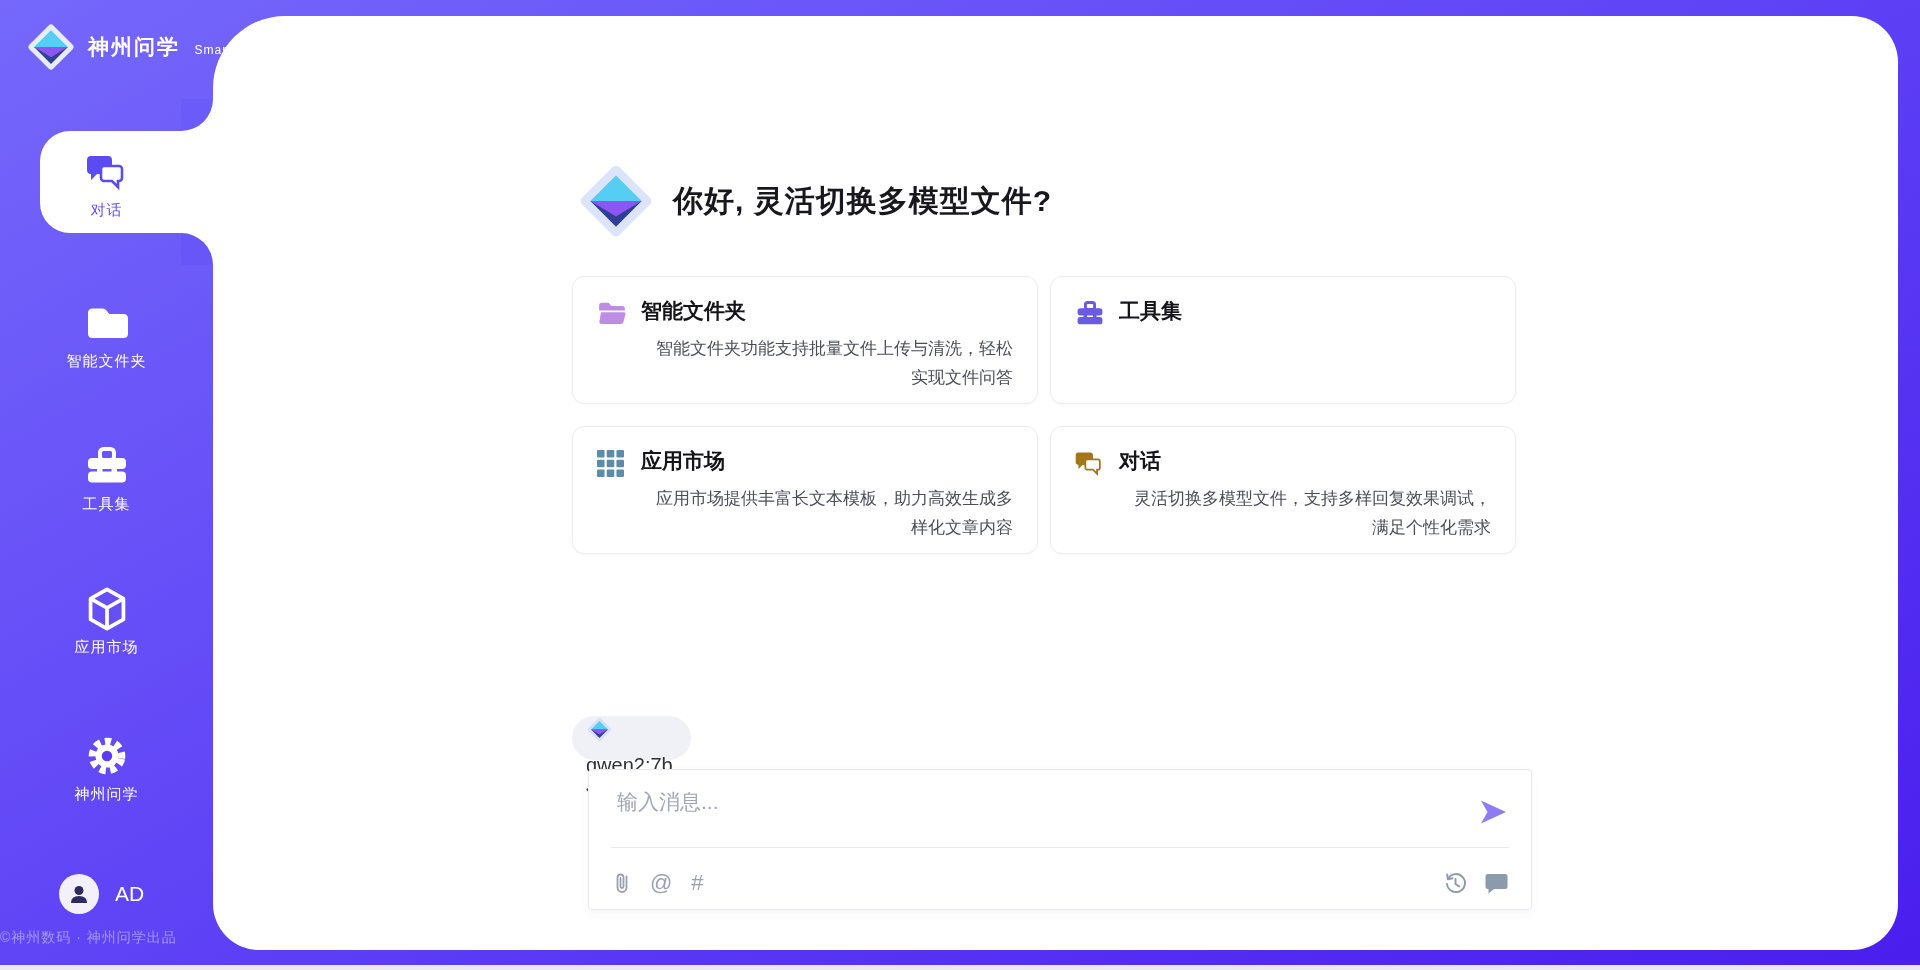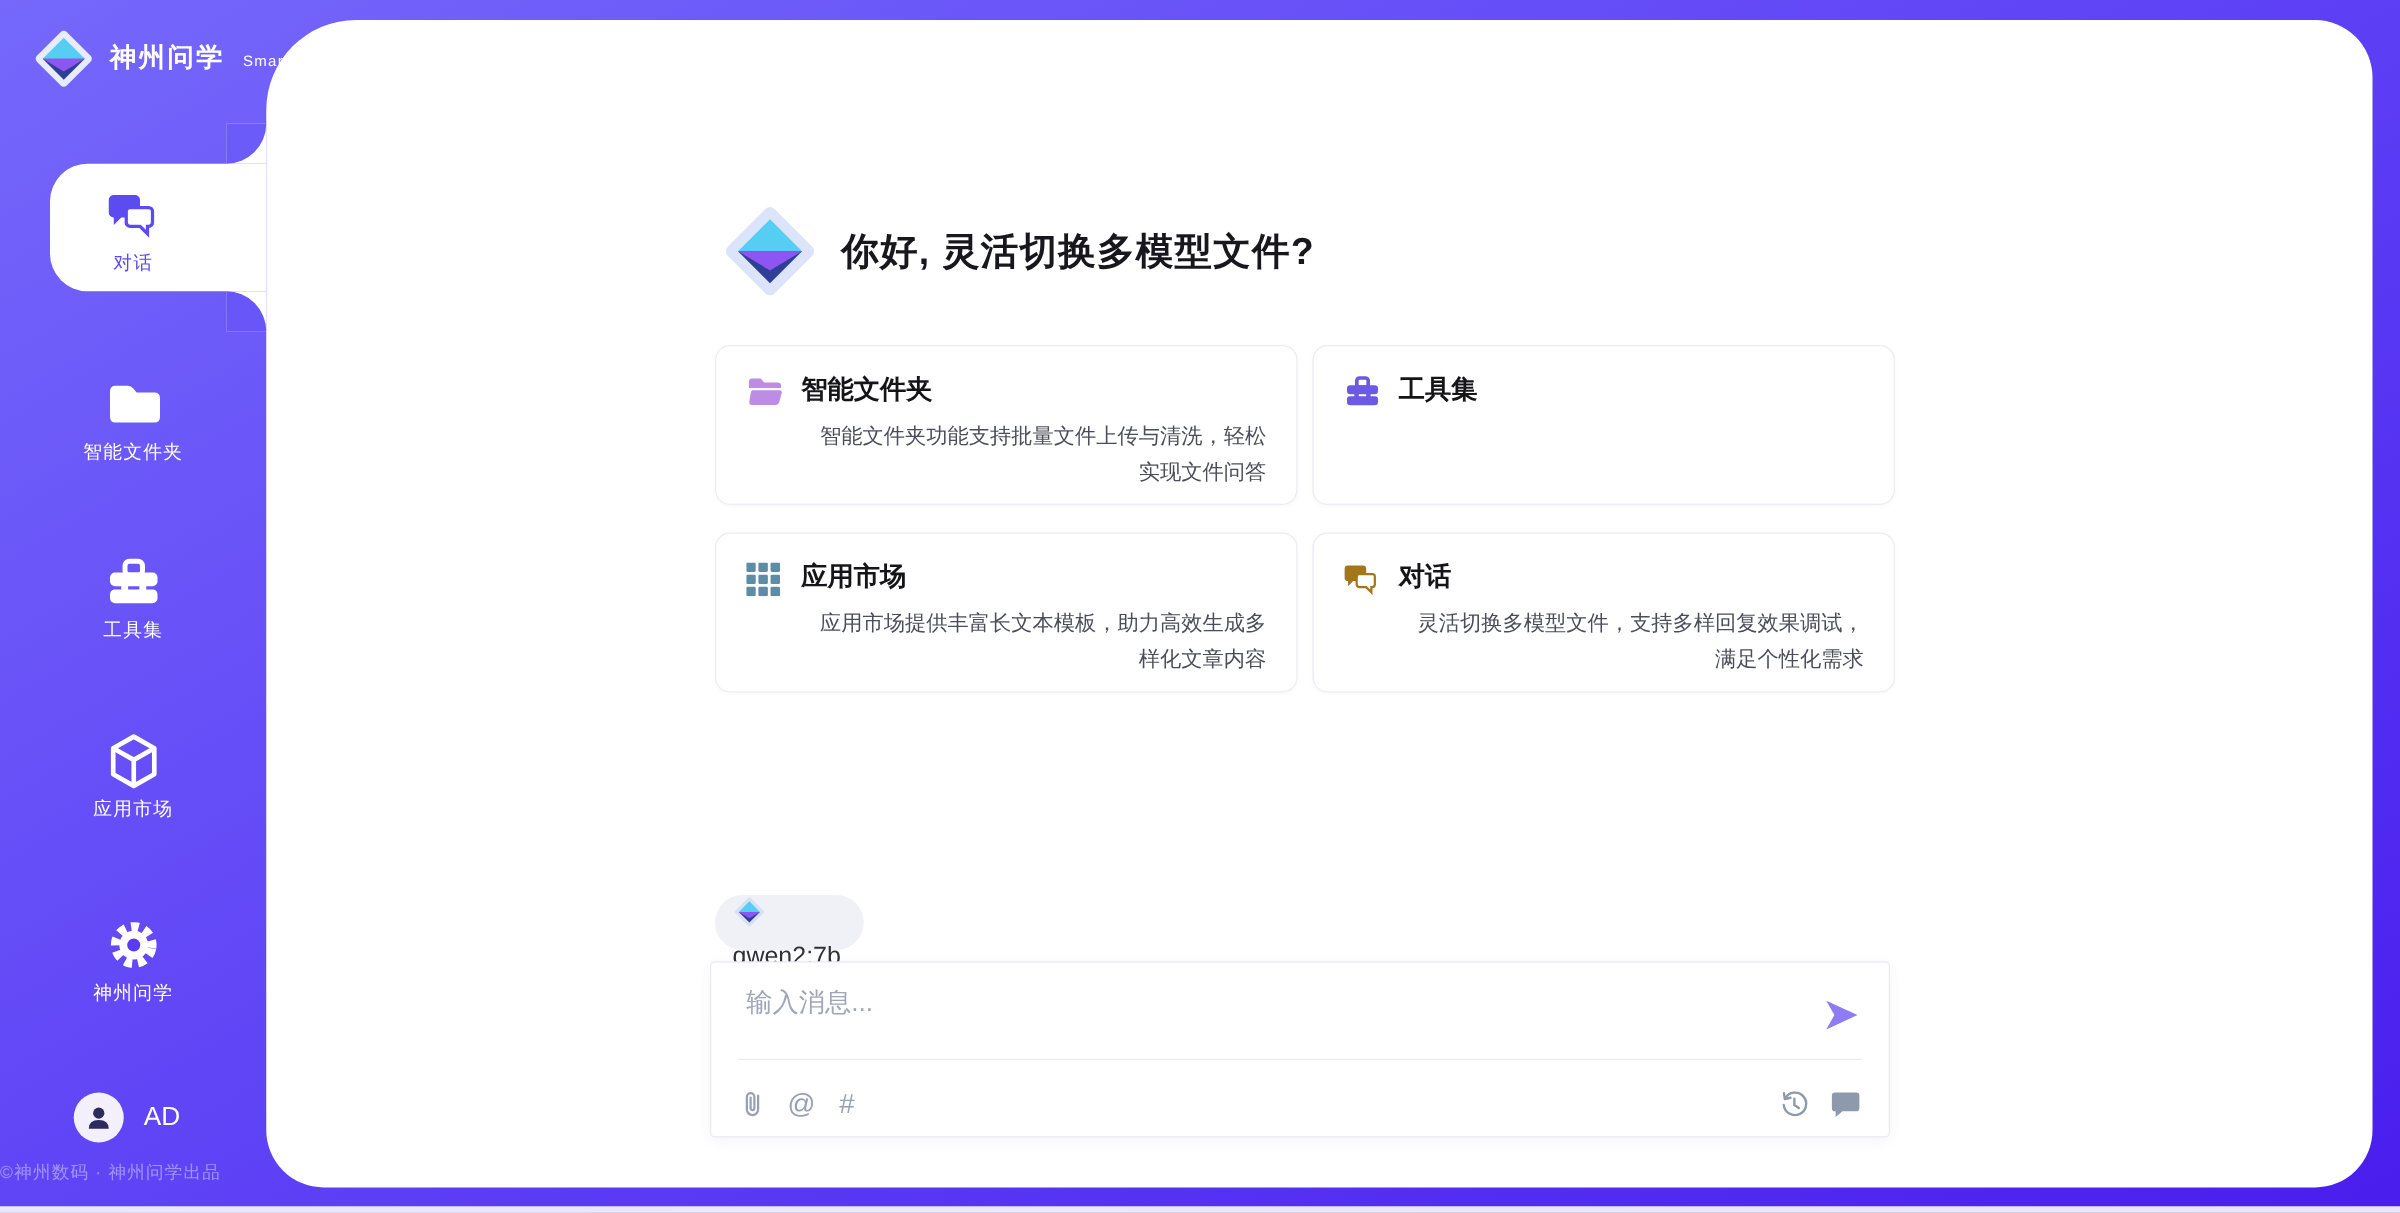--- a/index.html
+++ b/index.html
@@ -41,21 +41,21 @@
         box-sizing:border-box;padding:20px 24px;display:flex;gap:14px;cursor:pointer;
         box-shadow:0 1px 3px rgba(90,90,140,0.04);}
   .card .cicon{width:30px;flex:0 0 30px;padding-top:3px;}
   .card-title{font-size:21px;font-weight:bold;color:#141419;margin:0 0 9px 0;}
   .card-desc{font-size:17px;line-height:1.72;color:#4b4e58;margin:0;text-align:right;}
   
   .model-pill{position:absolute;left:572px;top:716px;height:44px;padding:0 18px 0 14px;
               background:#eff1f7;border-radius:22px;display:inline-flex;align-items:flex-start;gap:11px;cursor:pointer;flex-direction:column;}
   .model-name{font-size:20px;color:#2e3138;}
   
-  .composer{position:absolute;left:568px;top:769px;width:944px;height:141px;box-sizing:border-box;
+  .composer{position:absolute;left:588px;top:769px;width:944px;height:141px;box-sizing:border-box;
             background:#fff;border:1px solid #e8e9f1;border-radius:4px;
             box-shadow:0 3px 10px rgba(84,84,150,0.05);}
   .composer textarea{position:absolute;left:26px;top:16px;right:70px;height:52px;border:none;outline:none;
             resize:none;font-family:inherit;font-size:21px;color:#333;background:transparent;}
   .composer textarea::placeholder{color:#a0a6b8;}
   .send-btn{position:absolute;right:22px;top:26px;width:32px;height:32px;border:none;background:transparent;
             padding:0;cursor:pointer;display:flex;align-items:center;justify-content:center;}
   .comp-divider{position:absolute;left:22px;right:22px;top:77px;border-top:1px solid #ebecf2;}
   .comp-toolbar{position:absolute;left:24px;right:22px;top:96px;height:34px;
                 display:flex;align-items:center;justify-content:space-between;}

